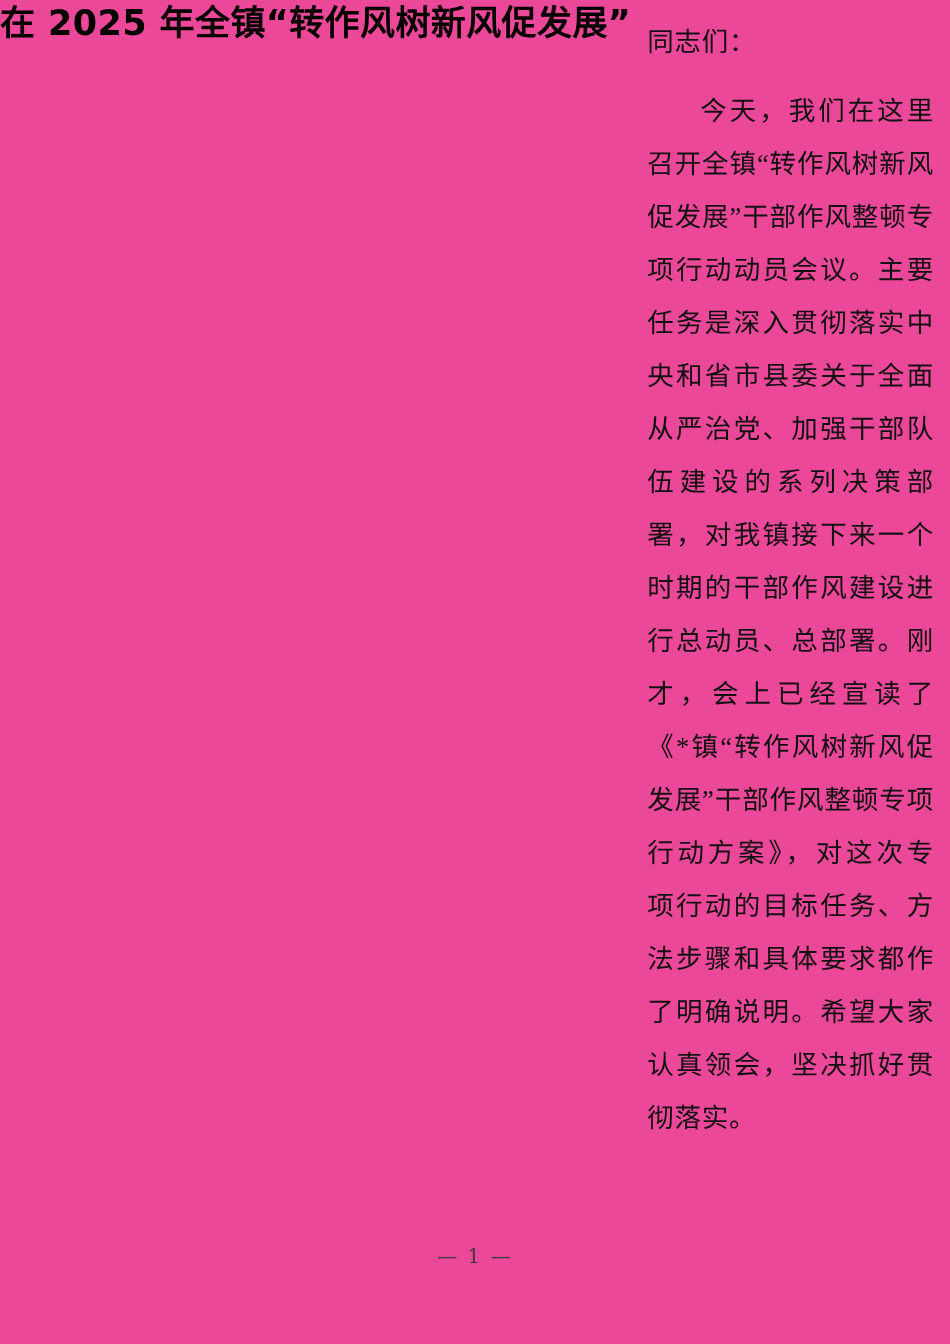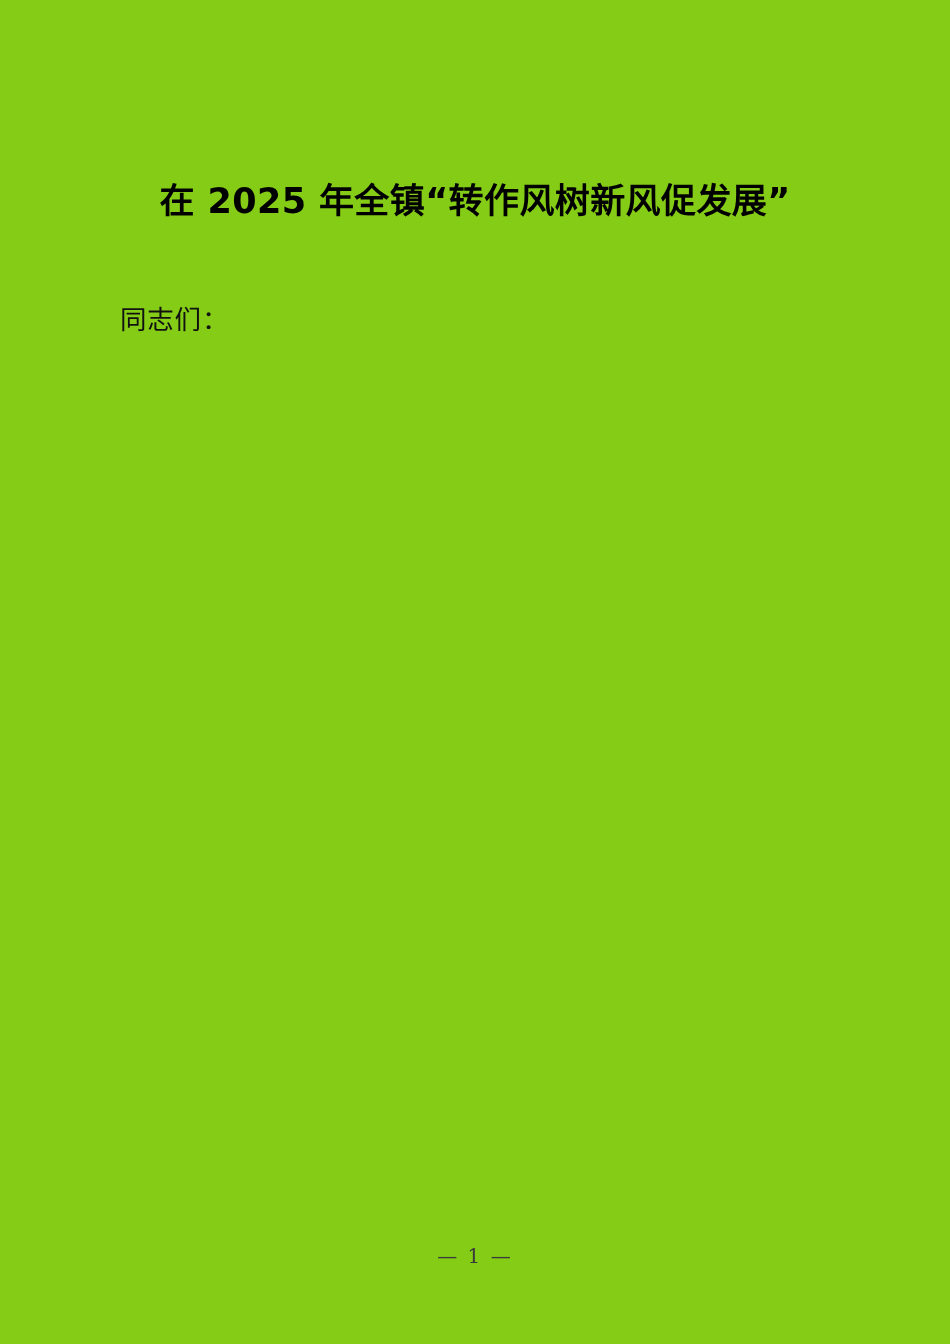--- a/index.html
+++ b/index.html
@@ -13,23 +13,22 @@
     height: 1344px;
     position: relative;
     overflow: hidden;
     font-family: "DejaVu Serif", "Liberation Serif", serif;
     color: #000000;
   }
 
   .page {
     position: absolute;
     inset: 0;
-    background: #84cc16;
+    background: #ec4899;
     display: flex;
-    flex-direction: column;
     justify-content: space-between;
   }
 
   
   .top-margin {
     height: 178px;
     flex: 0 0 auto;
   }
 
   
@@ -56,21 +55,21 @@
   }
 
   
   .body-col {
     width: 722px;
     margin: 0 auto;
     flex: 1 1 auto;
   }
 
   .para {
-    margin: 6px;
+    margin: 16px;
     font-family: Liberation Serif, serif;
     font-size: 26.5px;
     line-height: 53px;
     text-align: justify;
     text-justify: inter-ideograph;
     letter-spacing: 0.8px;
     color: #111111;
     word-break: break-all;
   }
   .para.salutation {
@@ -106,19 +105,20 @@
   <div class="top-margin"></div>
 
   <h1 class="doc-title">
     <span class="tline">在 2025 年全镇“转作风树新风促发展”</span>
   </h1>
 
   <div class="title-gap"></div>
 
   <div class="body-col">
     <p class="para salutation">同志们：</p>
+    <p class="para indent">今天，我们在这里召开全镇“转作风树新风促发展”干部作风整顿专项行动动员会议。主要任务是深入贯彻落实中央和省市县委关于全面从严治党、加强干部队伍建设的系列决策部署，对我镇接下来一个时期的干部作风建设进行总动员、总部署。刚才，会上已经宣读了《*镇“转作风树新风促发展”干部作风整顿专项行动方案》，对这次专项行动的目标任务、方法步骤和具体要求都作了明确说明。希望大家认真领会，坚决抓好贯彻落实。</p>
   </div>
 
   <div class="bottom-margin"></div>
 
   <div class="page-footer">— 1 —</div>
 
 </div>
 
 </body></html>

